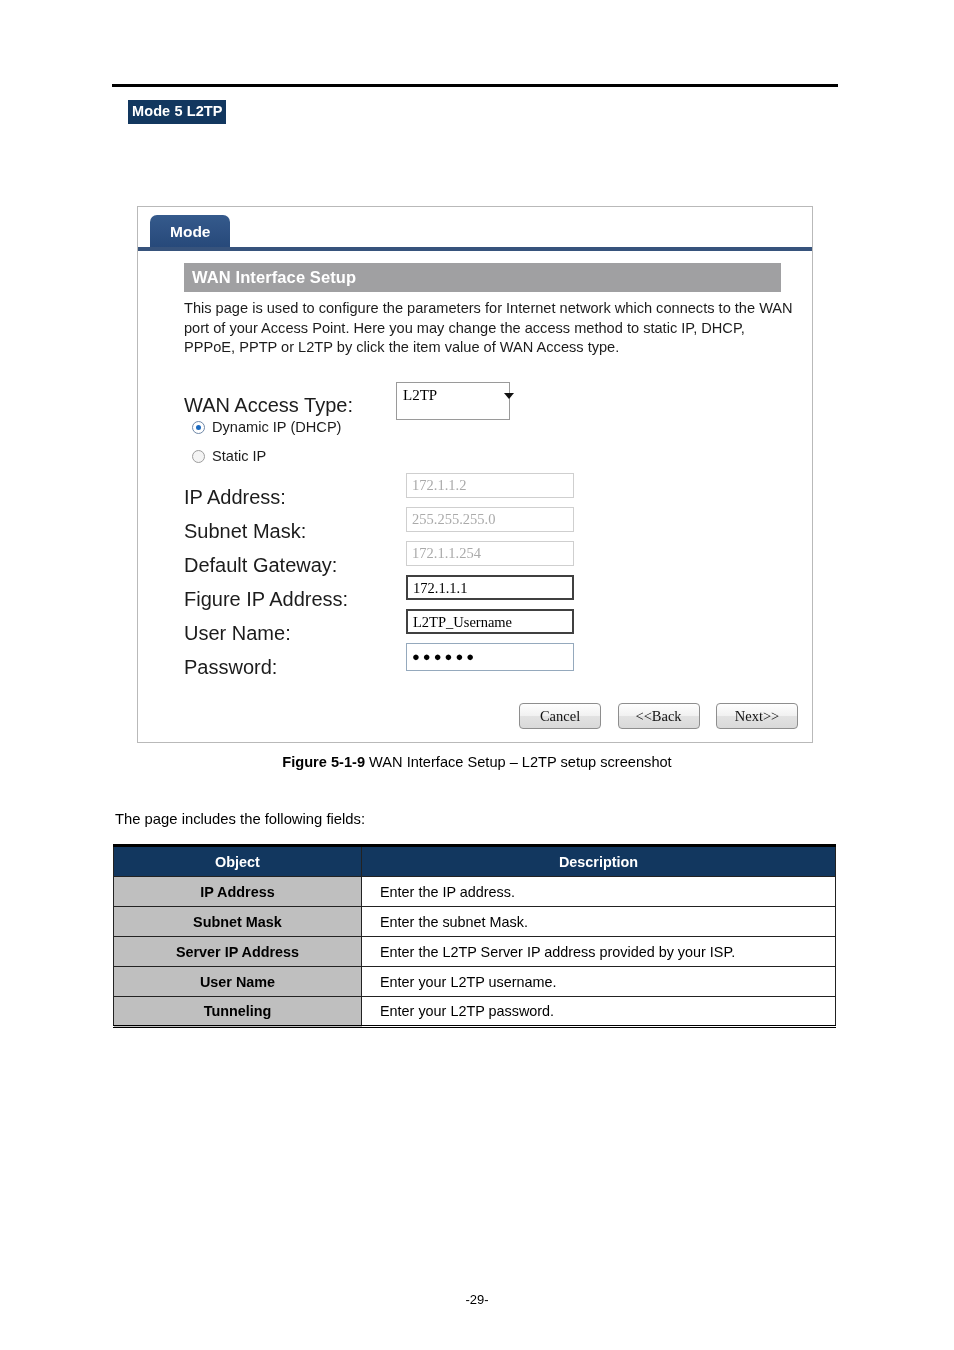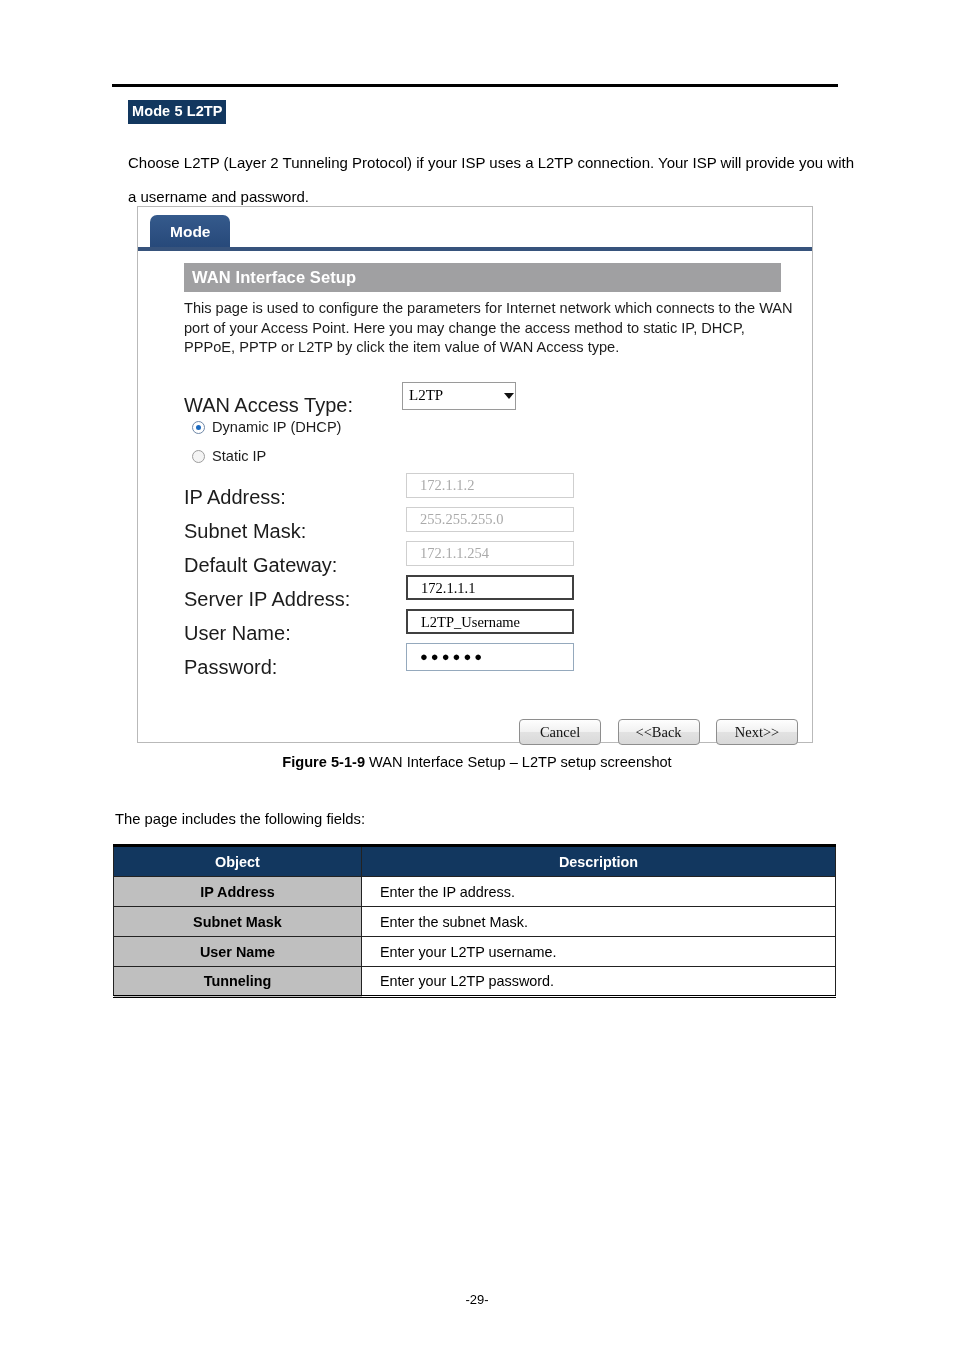--- a/index.html
+++ b/index.html
@@ -145,24 +145,24 @@
     left: 0;
     top: 9px;
     font-size: 20px;
     line-height: 26px;
     color: #1c1c1c;
     white-space: nowrap;
   }
 
   .wan-select {
     position: absolute;
-    left: 218px;
+    left: 212px;
     top: -1px;
     width: 114px;
-    height: 28px;
+    height: 38px;
     background: #ffffff;
     border: 1px solid #9a9a9a;
     box-sizing: border-box;
     font-family: "Liberation Serif", serif;
     font-size: 15px;
     line-height: 24px;
     padding-left: 6px;
     color: #000000;
   }
   .sel-caret {
@@ -220,21 +220,21 @@
     left: 222px;
     top: -2px;
     width: 168px;
     height: 25px;
     box-sizing: border-box;
     background: #ffffff;
     border: 1px solid #cfcfcf;
     font-family: "Liberation Serif", serif;
     font-size: 14.5px;
     line-height: 23px;
-    padding-left: 13px;
+    padding-left: 5px;
     color: #aaaaaa;
     white-space: nowrap;
     overflow: hidden;
   }
   .tbox.active {
     border: 2px solid #404040;
     color: #000000;
   }
   .tbox.pw {
     height: 28px;
@@ -261,21 +261,20 @@
     background: linear-gradient(180deg,#fefefe 0%,#f1f1f1 48%,#e2e2e2 52%,#d9d9d9 100%);
     border: 1px solid #8e8e8e;
     border-radius: 4px;
     font-family: "Liberation Serif", serif;
     font-size: 14.5px;
     line-height: 25px;
     text-align: center;
     color: #111111;
     box-sizing: border-box;
     padding: 0 8px;
-    margin-top: 16px;
   }
 
   
   .fig-caption {
     position: absolute;
     left: 112px;
     top: 752px;
     width: 730px;
     text-align: center;
     font-size: 14.6px;
@@ -343,21 +342,20 @@
     color: #000000;
   }
 </style>
 </head>
 <body>
 
 <div class="page-rule"></div>
 
 <div class="doc-body">
   <div class="section-heading">Mode 5 L2TP</div>
-  <div class="intro-para">Choose L2TP (Layer 2 Tunneling Protocol) if your ISP uses a L2TP connection. Your ISP will provide you with a username and password.</div>
 </div>
 
 <div class="router-shot">
 
   <div class="tabstrip">
     <div class="tab-mode">Mode</div>
     <div class="tab-underline"></div>
   </div>
 
   <div class="panel-inner">
@@ -392,21 +390,21 @@
         <div class="f-label">Subnet Mask:</div>
         <div class="tbox">255.255.255.0</div>
       </div>
 
       <div class="f-row">
         <div class="f-label">Default Gateway:</div>
         <div class="tbox">172.1.1.254</div>
       </div>
 
       <div class="f-row">
-        <div class="f-label">Server IP Address:</div>
+        <div class="f-label">Figure IP Address:</div>
         <div class="tbox active">172.1.1.1</div>
       </div>
 
       <div class="f-row">
         <div class="f-label">User Name:</div>
         <div class="tbox active">L2TP_Username</div>
       </div>
 
       <div class="f-row">
         <div class="f-label">Password:</div>
@@ -444,20 +442,24 @@
   <tbody>
     <tr>
       <td class="obj-cell">IP Address</td>
       <td class="desc-cell">Enter the IP address.</td>
     </tr>
     <tr>
       <td class="obj-cell">Subnet Mask</td>
       <td class="desc-cell">Enter the subnet Mask.</td>
     </tr>
     <tr>
+      <td class="obj-cell">Server IP Address</td>
+      <td class="desc-cell">Enter the L2TP Server IP address provided by your ISP.</td>
+    </tr>
+    <tr>
       <td class="obj-cell">User Name</td>
       <td class="desc-cell">Enter your L2TP username.</td>
     </tr>
     <tr>
       <td class="obj-cell">Tunneling</td>
       <td class="desc-cell">Enter your L2TP password.</td>
     </tr>
   </tbody>
 </table>
 

